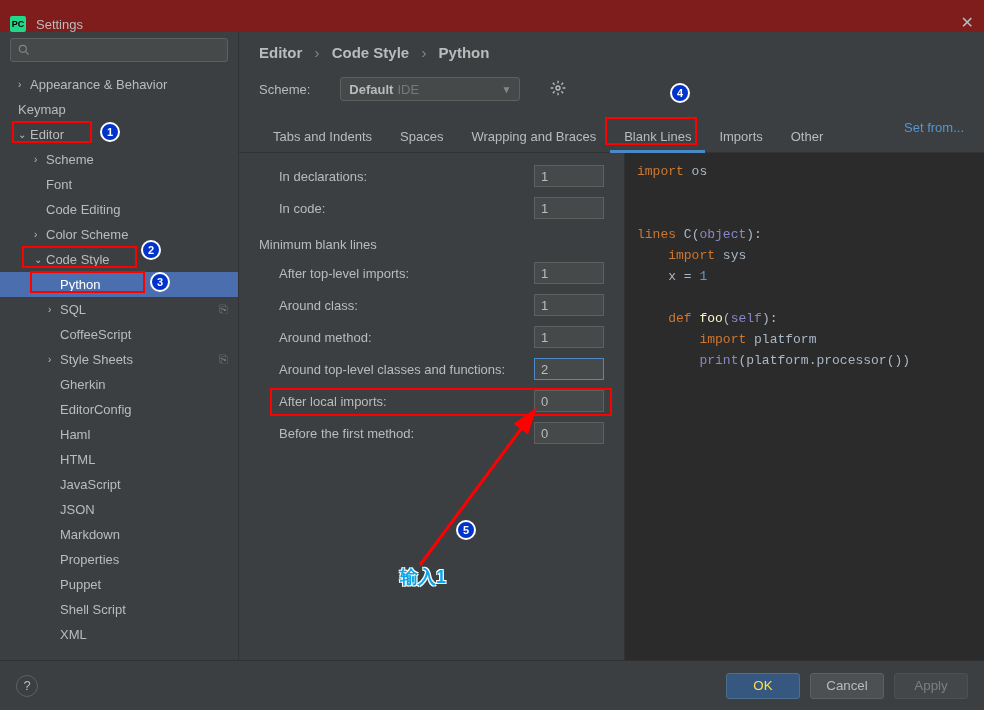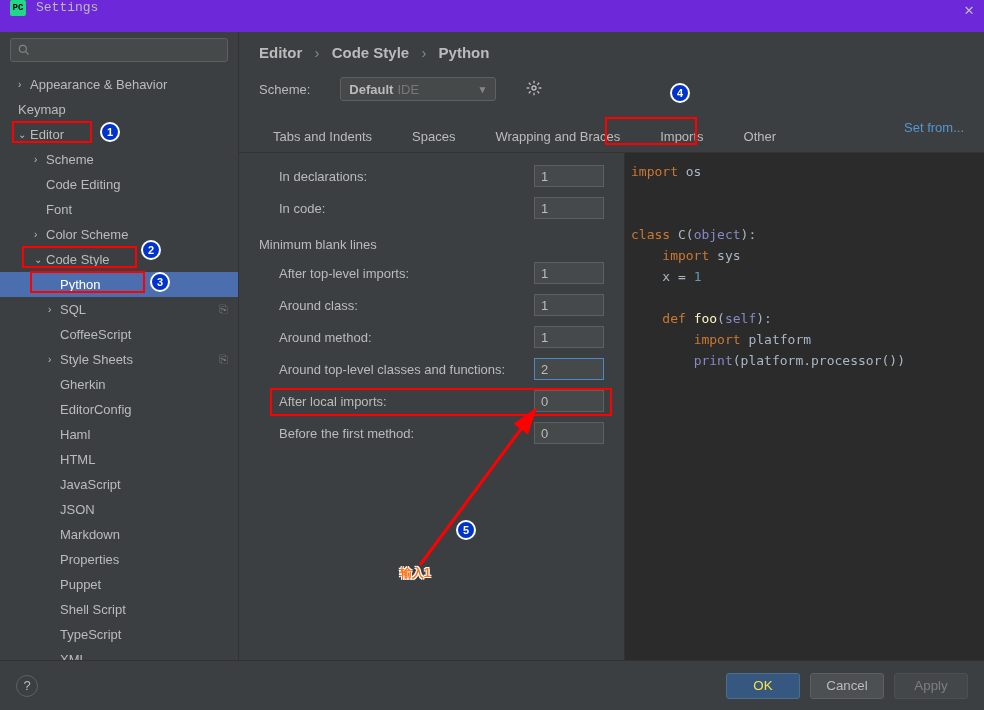--- a/index.html
+++ b/index.html
@@ -1,18 +1,18 @@
 <!DOCTYPE html>
 <html><head>
   <meta charset="utf-8">
   <style>
     * { margin: 0; padding: 0; box-sizing: border-box; }
     body { font-family: "Segoe UI", Arial, sans-serif; font-size: 13px; color: #bbbbbb; background: #3c3f41; width: 984px; height: 710px; overflow: hidden; position: relative; }
     
-    .titlebar { height: 32px; display: flex; align-items: flex-start; padding: 0 10px; background: #6d28d9; font-family: Liberation Mono, monospace; }
+    .titlebar { height: 32px; display: flex; align-items: flex-end; padding: 0 10px; background: #7f1d1d; }
     .titlebar .logo { width: 16px; height: 16px; background: #21d789; border-radius: 2px; display: flex; align-items: center; justify-content: center; font-size: 9px; font-weight: bold; color: #000; margin-right: 10px; }
     .titlebar .title { flex: 1; color: #bbbbbb; }
     .titlebar .close { color: #bbbbbb; cursor: pointer; font-size: 16px; }
     
     .content { display: flex; height: 628px; }
     
     .sidebar { width: 245px; background: #3c3f41; border-right: 1px solid #323232; display: flex; flex-direction: column; }
     .search-wrap { padding: 6px 10px; }
     .search-box { width: 100%; height: 24px; background: #45494a; border: 1px solid #5e6060; border-radius: 3px; color: #bbb; padding: 0 6px; display: flex; align-items: center; }
     .search-box svg { width: 14px; height: 14px; opacity: 0.6; }
@@ -27,58 +27,58 @@
     .indent-1.no-arrow { padding-left: 46px; }
     .indent-2 { padding-left: 48px; }
     .indent-2.no-arrow { padding-left: 60px; }
     
     .main { flex: 1; display: flex; flex-direction: column; background: #3c3f41; position: relative; }
     .breadcrumb { padding: 12px 20px 8px; font-size: 15px; font-weight: bold; color: #bbbbbb; }
     .breadcrumb .sep { margin: 0 8px; color: #888; font-weight: normal; }
     
     .scheme-row { display: flex; align-items: center; padding: 8px 20px 14px; gap: 30px; }
     .scheme-row .label { color: #bbbbbb; }
-    .scheme-select { width: 156px; height: 24px; background: #45494a; border: 1px solid #5e6060; border-radius: 3px; display: flex; align-items: center; padding: 0 8px; justify-content: space-between; }
+    .scheme-select { width: 180px; height: 24px; background: #45494a; border: 1px solid #5e6060; border-radius: 3px; display: flex; align-items: center; padding: 0 8px; justify-content: space-between; }
     .scheme-select .name { color: #bbbbbb; font-weight: bold; }
     .scheme-select .ide { color: #787878; margin-left: 4px; font-weight: normal; }
     .scheme-select .caret { color: #888; font-size: 10px; }
     .gear-icon { cursor: pointer; color: #bbbbbb; }
     .set-from { position: absolute; right: 20px; top: 88px; color: #5896cf; cursor: pointer; }
     
-    .tabs { display: flex; padding: 0 20px; border-bottom: 1px solid #323232; gap: 12px; margin-top: 6px; }
+    .tabs { display: flex; padding: 0 20px; border-bottom: 1px solid #323232; gap: 0; margin-top: 6px; }
     .tab { padding: 8px 14px; cursor: pointer; color: #bbbbbb; position: relative; }
     .tab.active { color: #bbbbbb; }
     .tab.active::after { content: ''; position: absolute; left: 0; right: 0; bottom: -1px; height: 3px; background: #4a88c7; }
     
     .split { display: flex; flex: 1; overflow: hidden; }
     .form-pane { flex: 1; padding: 12px 20px; overflow-y: auto; }
     .section-label { color: #bbbbbb; margin-bottom: 10px; margin-top: 6px; }
     .form-row { display: flex; align-items: center; margin-bottom: 10px; padding-left: 20px; }
     .form-row .flabel { width: 255px; color: #bbbbbb; }
     .form-row input { width: 70px; height: 22px; background: #45494a; border: 1px solid #5e6060; color: #bbbbbb; padding: 0 6px; font-size: 13px; }
     .form-row input.focused { border: 1px solid #4a88c7; background: #45494a; }
     
     .preview { width: 360px; background: #2b2b2b; padding: 8px 0; font-family: "Consolas", monospace; font-size: 13px; line-height: 21px; border-left: 1px solid #323232; overflow: auto; }
-    .preview .line { padding: 0 6px; white-space: pre; }
+    .preview .line { padding: 0 12px; white-space: pre; font-family: Liberation Mono, monospace; }
     .kw { color: #cc7832; }
     .fn { color: #fef9c3; }
     .num { color: #6897bb; }
     .plain { color: #a9b7c6; }
     .builtin { color: #8888c6; }
     
     .footer { height: 50px; border-top: 1px solid #323232; display: flex; align-items: center; padding: 0 16px; background: #3c3f41; }
     .help-btn { width: 22px; height: 22px; border-radius: 50%; border: 1px solid #5e6060; display: flex; align-items: center; justify-content: center; cursor: pointer; color: #bbbbbb; }
     .footer-spacer { flex: 1; }
     .btn { min-width: 74px; height: 26px; border: 1px solid #5e6060; background: #4c5052; color: #bbbbbb; border-radius: 3px; margin-left: 10px; cursor: pointer; padding: 0 14px; }
     .btn.primary { background: #365880; border-color: #4c708c; color: #fde047; }
     .btn.disabled { opacity: 0.5; cursor: default; }
     
     .annot-box { position: absolute; border: 2px solid #ff0000; pointer-events: none; }
     .annot-badge { position: absolute; width: 20px; height: 20px; border-radius: 50%; background: #0033cc; border: 2px solid #fff; color: #fff; font-size: 11px; font-weight: bold; display: flex; align-items: center; justify-content: center; pointer-events: none; z-index: 100; }
-    .annot-text { position: absolute; color: #f97316; font-weight: bold; font-size: 12px; pointer-events: none; text-shadow: 1px 1px 0 #fff, -1px -1px 0 #fff, 1px -1px 0 #fff, -1px 1px 0 #fff; }
+    .annot-text { position: absolute; color: #0ea5e9; font-weight: bold; font-size: 18px; pointer-events: none; text-shadow: 1px 1px 0 #fff, -1px -1px 0 #fff, 1px -1px 0 #fff, -1px 1px 0 #fff; }
     .arrow-svg { position: absolute; pointer-events: none; z-index: 50; }
   </style>
 </head>
 <body>
 
 <div class="titlebar">
   <div class="logo">PC</div>
   <div class="title">Settings</div>
   <div class="close">✕</div>
 </div>
@@ -103,24 +103,24 @@
         </div>
         <div class="tree-item indent-0">
           <span class="arrow">⌄</span>
           <span class="label">Editor</span>
         </div>
         <div class="tree-item indent-1">
           <span class="arrow">›</span>
           <span class="label">Scheme</span>
         </div>
         <div class="tree-item indent-1 no-arrow">
+          <span class="label">Font</span>
+        </div>
+        <div class="tree-item indent-1 no-arrow">
           <span class="label">Code Editing</span>
-        </div>
-        <div class="tree-item indent-1 no-arrow">
-          <span class="label">Font</span>
         </div>
         <div class="tree-item indent-1">
           <span class="arrow">›</span>
           <span class="label">Color Scheme</span>
         </div>
         <div class="tree-item indent-1">
           <span class="arrow">⌄</span>
           <span class="label">Code Style</span>
         </div>
         <div class="tree-item indent-2 no-arrow selected">
@@ -161,23 +161,20 @@
           <span class="label">Markdown</span>
         </div>
         <div class="tree-item indent-2 no-arrow">
           <span class="label">Properties</span>
         </div>
         <div class="tree-item indent-2 no-arrow">
           <span class="label">Puppet</span>
         </div>
         <div class="tree-item indent-2 no-arrow">
           <span class="label">Shell Script</span>
-        </div>
-        <div class="tree-item indent-2 no-arrow">
-          <span class="label">TypeScript</span>
         </div>
         <div class="tree-item indent-2 no-arrow">
           <span class="label">XML</span>
         </div>
       </div>
   </div>
 
   <div class="main">
     <div class="breadcrumb">
       <span>Editor</span>
@@ -199,20 +196,21 @@
             <path d="M12 1v4M12 19v4M4.22 4.22l2.83 2.83M16.95 16.95l2.83 2.83M1 12h4M19 12h4M4.22 19.78l2.83-2.83M16.95 7.05l2.83-2.83"></path>
           </svg>
       </span>
     </div>
     <span class="set-from">Set from...</span>
 
     <div class="tabs" id="tabs">
         <div class="tab">Tabs and Indents</div>
         <div class="tab">Spaces</div>
         <div class="tab">Wrapping and Braces</div>
+        <div class="tab active">Blank Lines</div>
         <div class="tab">Imports</div>
         <div class="tab">Other</div>
       </div>
 
     <div class="split">
       <div class="form-pane">
         <div id="max-rows">
             <div class="form-row">
               <span class="flabel">In declarations:</span>
               <input value="1" style="">
@@ -247,21 +245,21 @@
             <div class="form-row">
               <span class="flabel">Before the first method:</span>
               <input value="0" style="">
             </div>
           </div>
       </div>
       <div class="preview" id="preview">
           <div class="line"><span class="kw">import</span><span class="plain"> os</span></div>
           <div class="line">&nbsp;</div>
           <div class="line">&nbsp;</div>
-          <div class="line"><span class="kw">class </span><span class="plain">C</span><span class="plain">(</span><span class="builtin">object</span><span class="plain">):</span></div>
+          <div class="line"><span class="kw">lines </span><span class="plain">C</span><span class="plain">(</span><span class="builtin">object</span><span class="plain">):</span></div>
           <div class="line"><span class="plain">    </span><span class="kw">import</span><span class="plain"> sys</span></div>
           <div class="line"><span class="plain">    x = </span><span class="num">1</span></div>
           <div class="line">&nbsp;</div>
           <div class="line"><span class="plain">    </span><span class="kw">def </span><span class="fn">foo</span><span class="plain">(</span><span class="builtin">self</span><span class="plain">):</span></div>
           <div class="line"><span class="plain">        </span><span class="kw">import</span><span class="plain"> platform</span></div>
           <div class="line"><span class="plain">        </span><span class="builtin">print</span><span class="plain">(platform.processor())</span></div>
         </div>
     </div>
   </div>
 </div>

